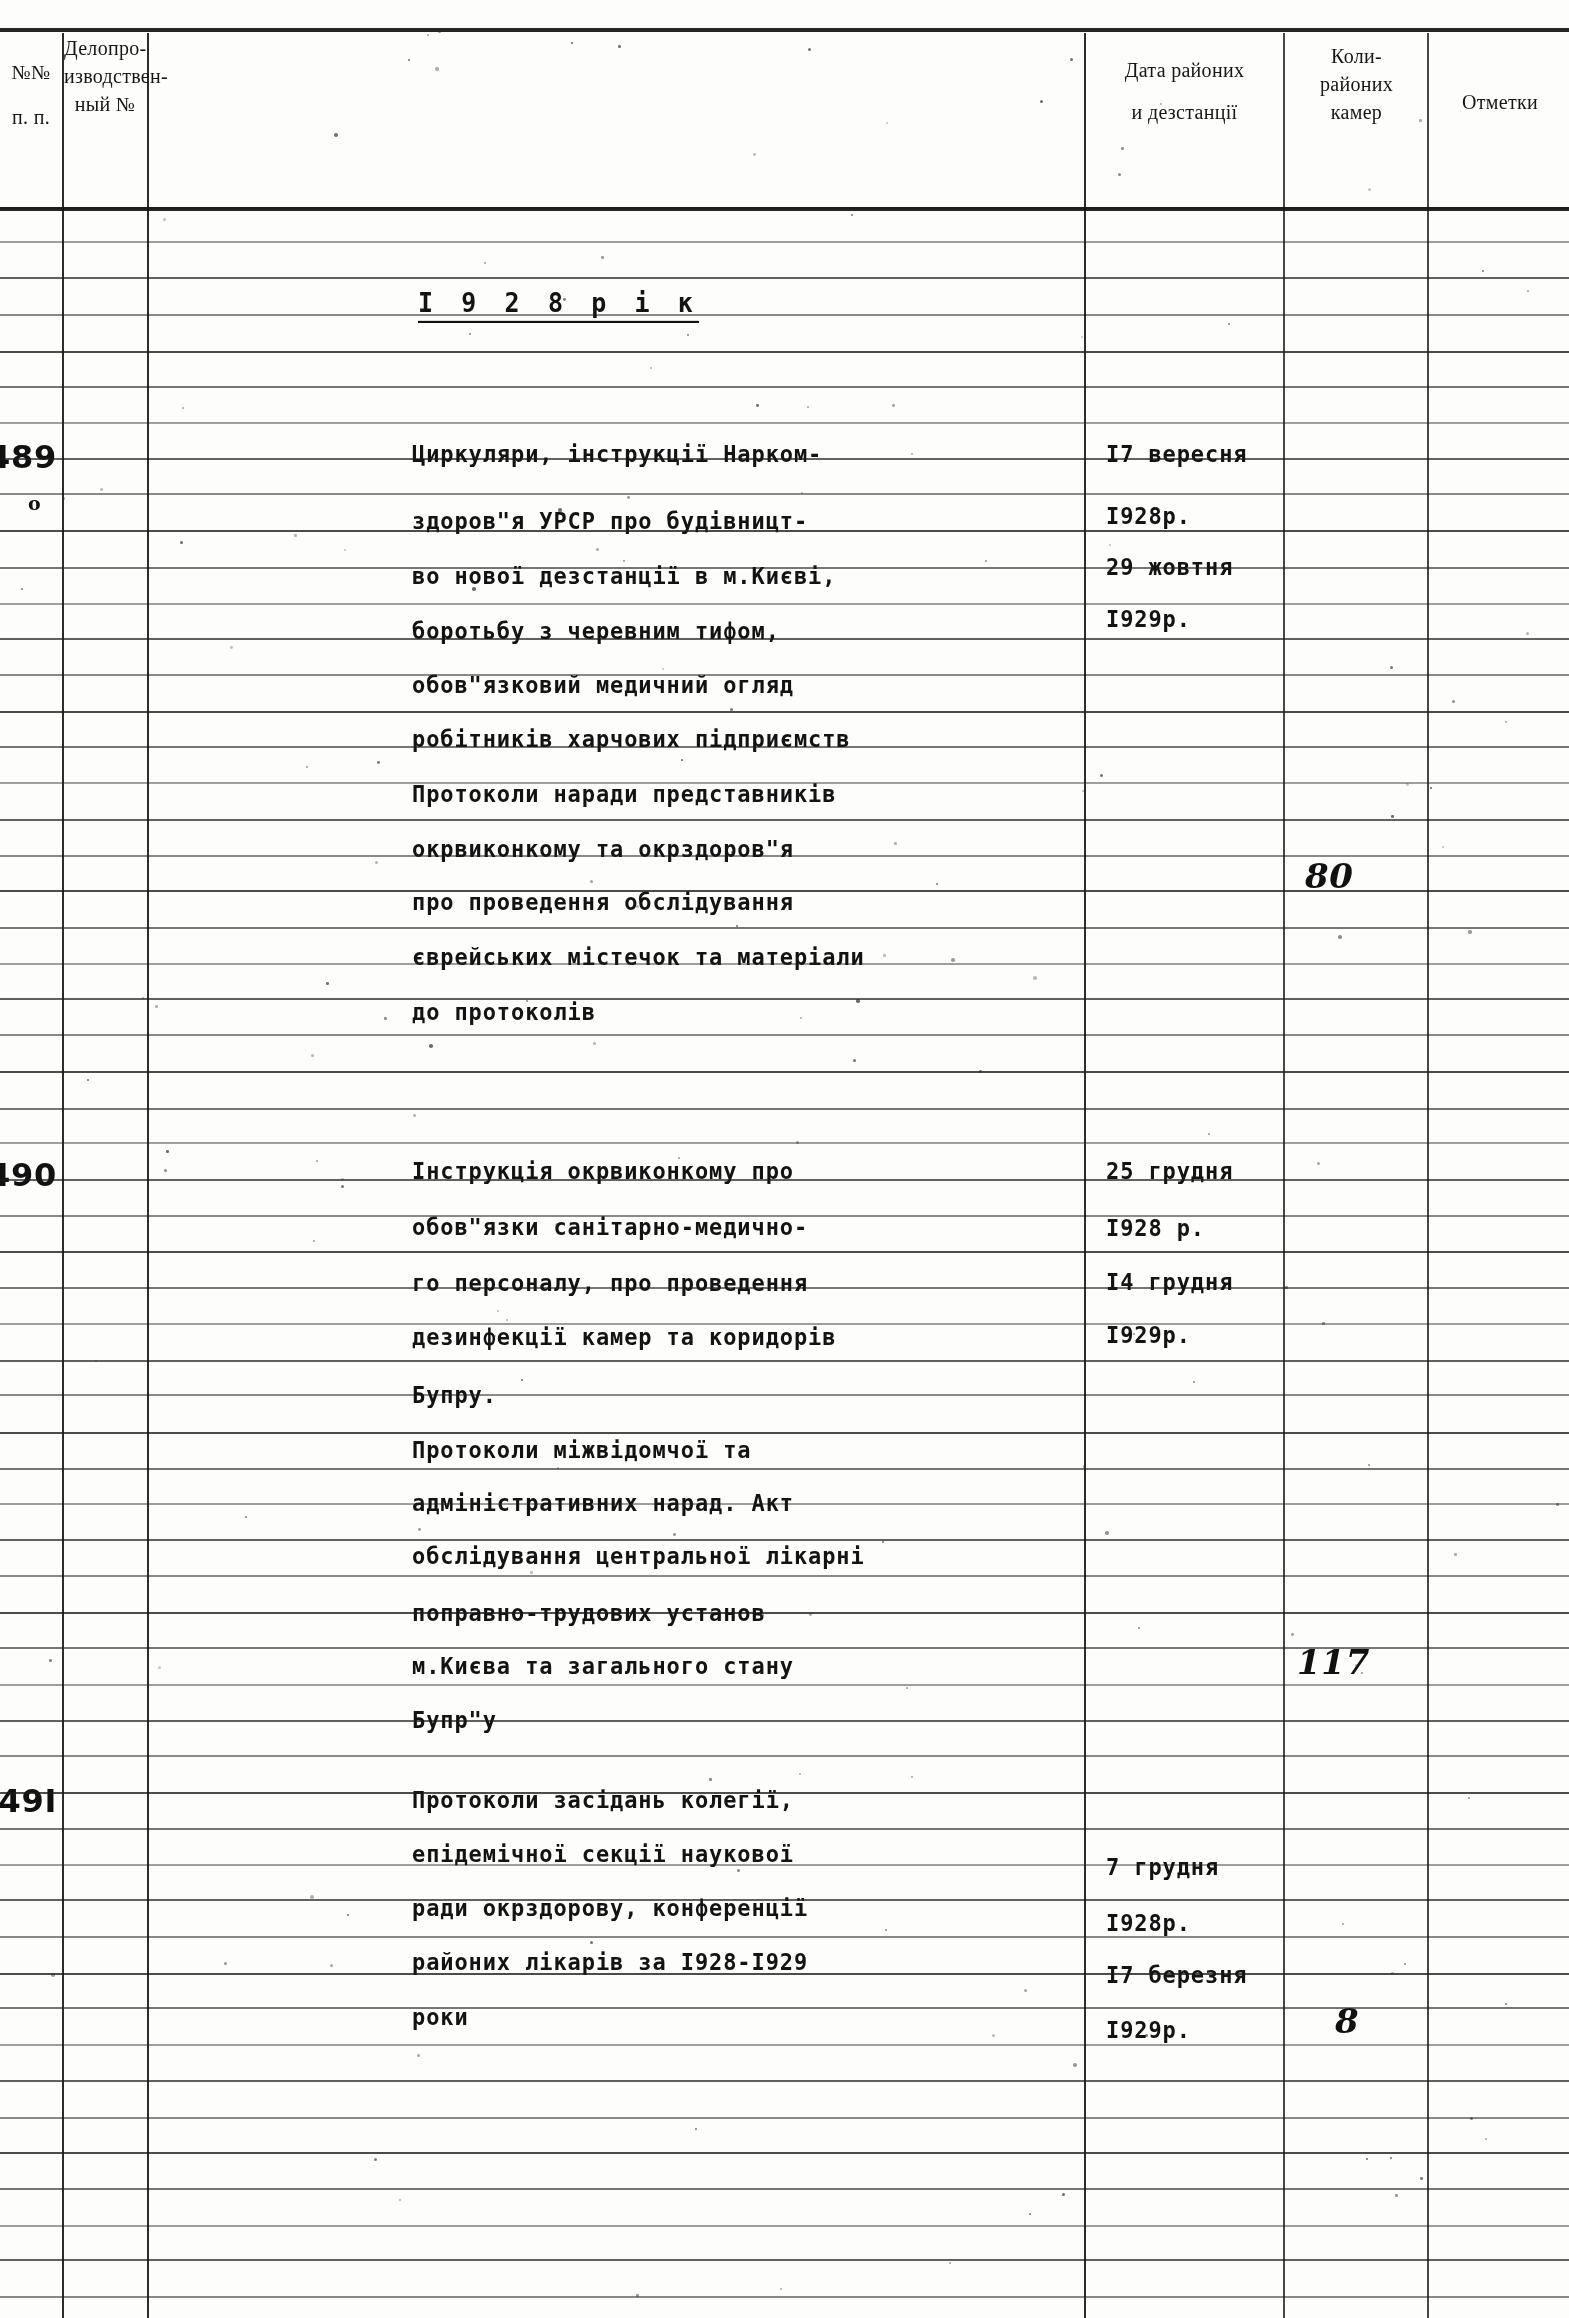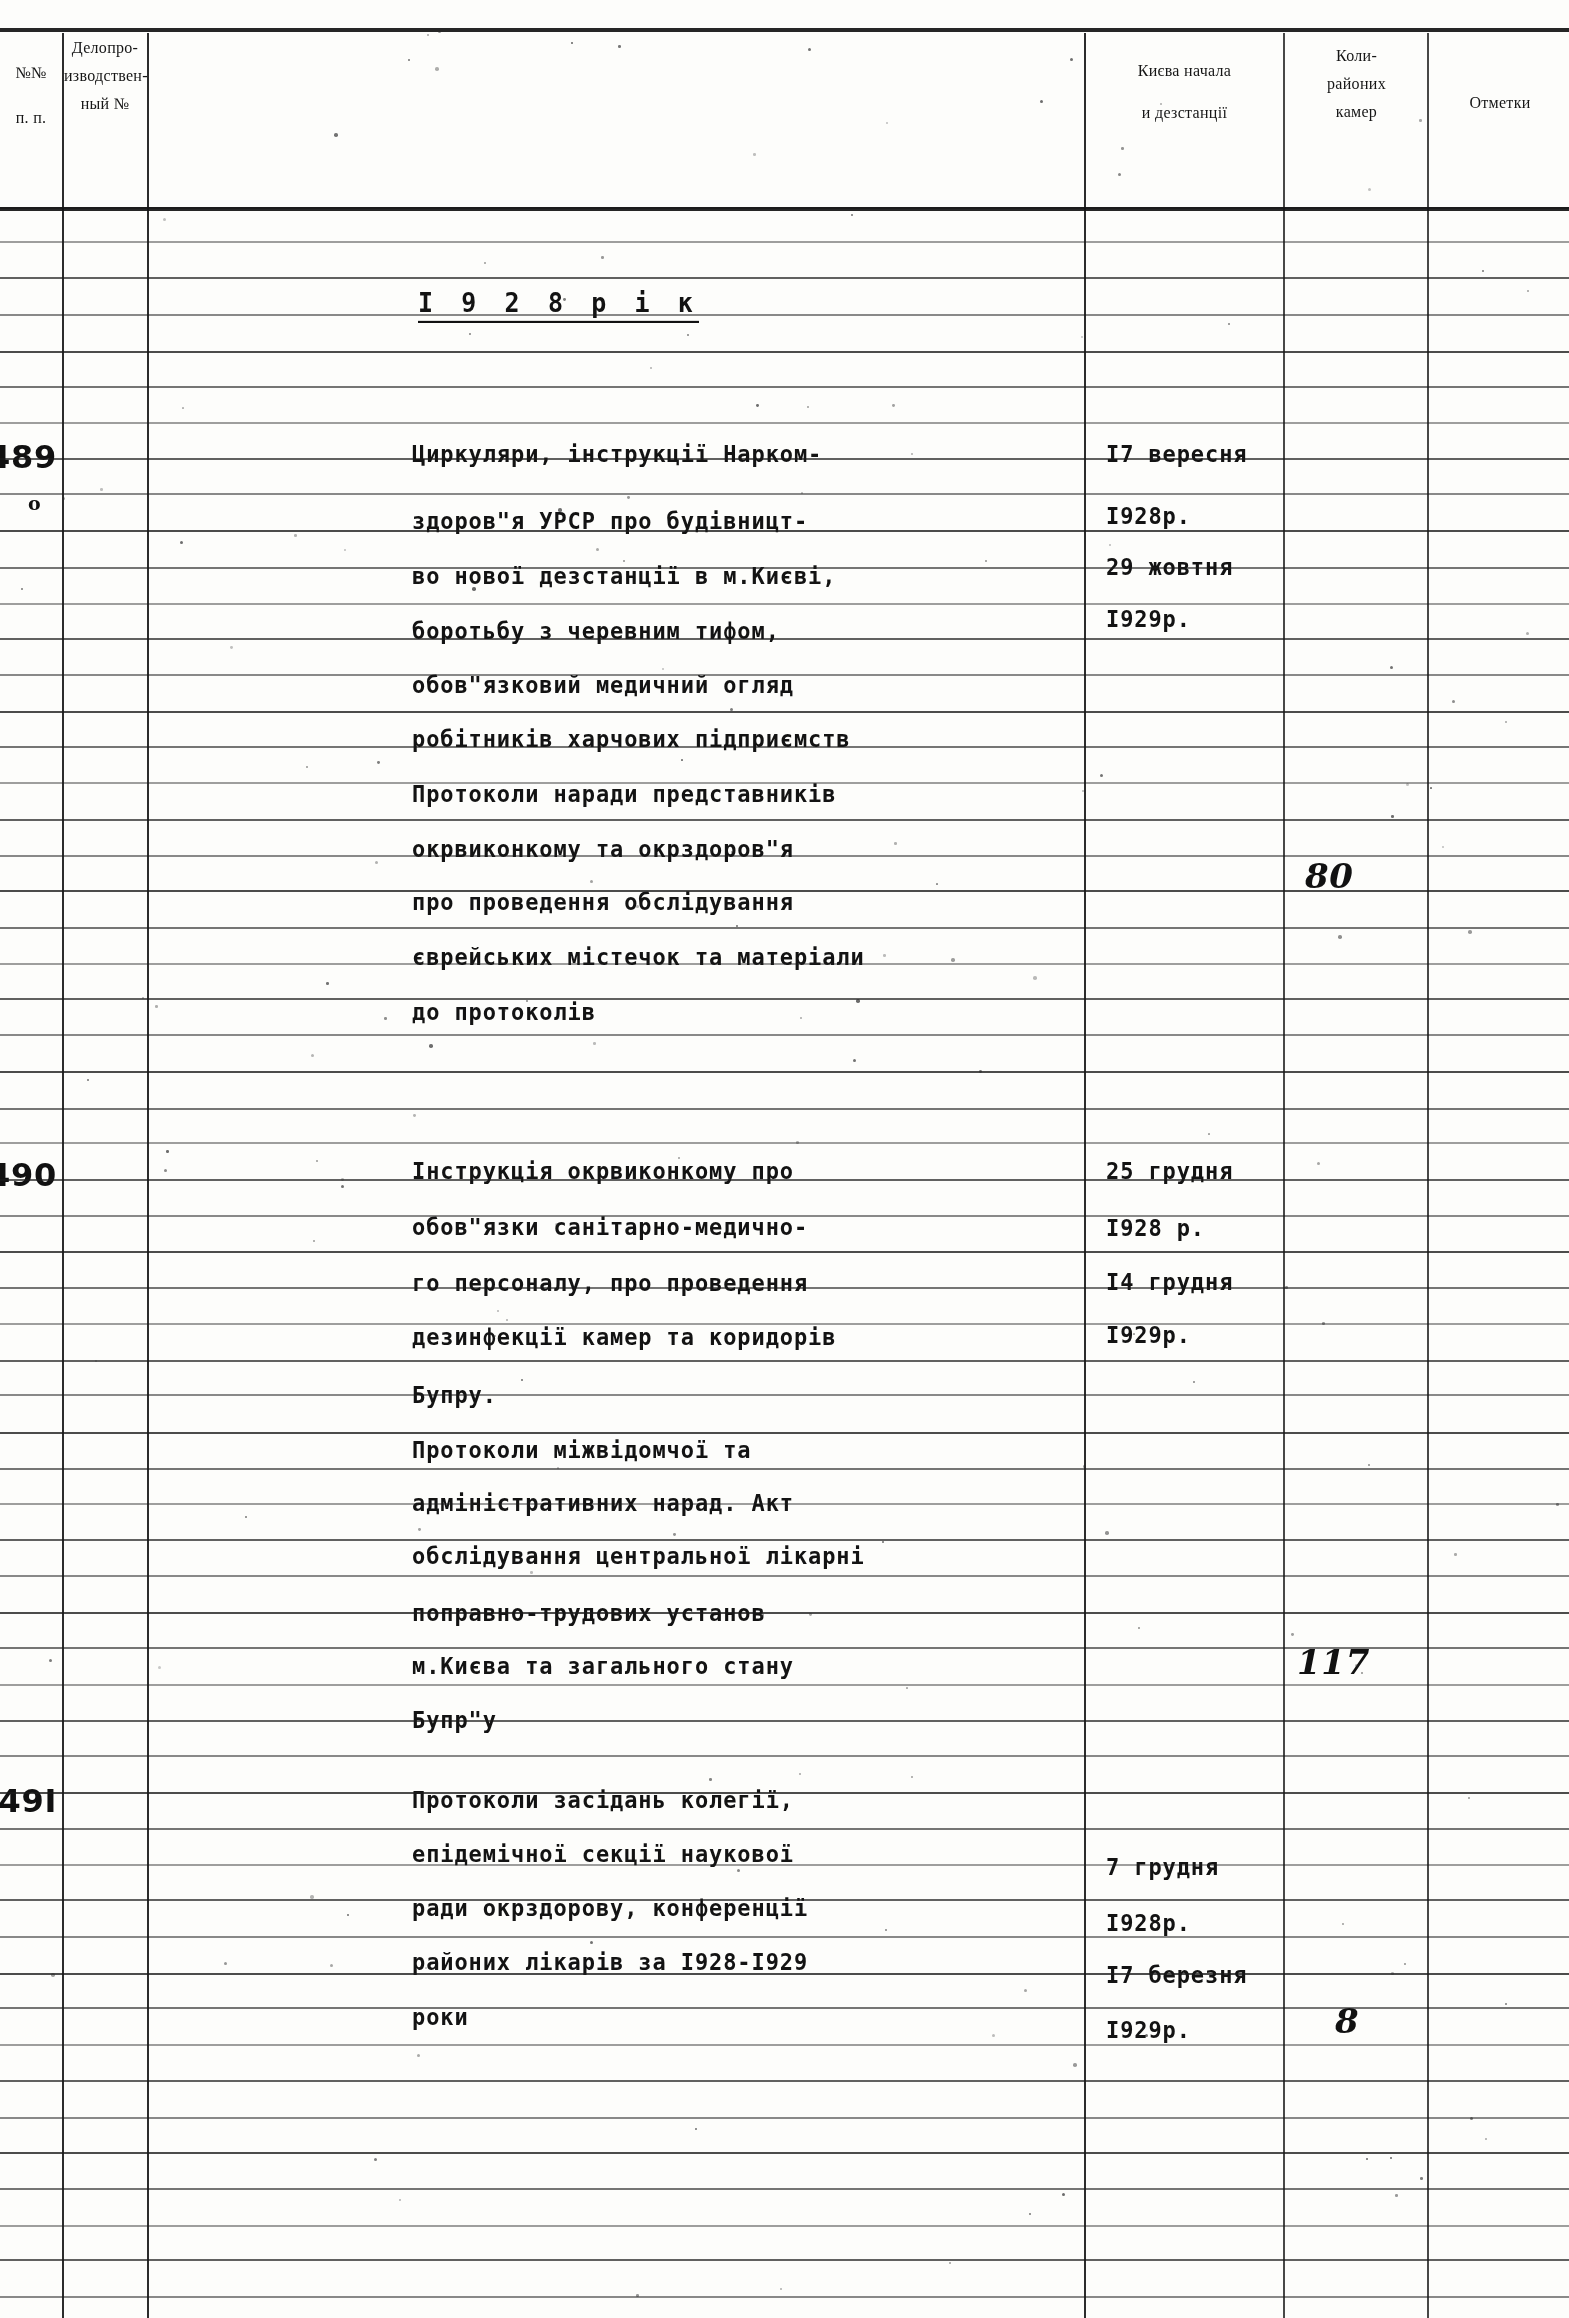--- a/index.html
+++ b/index.html
@@ -53,21 +53,21 @@
     position: absolute;
     left: 0;
     top: 40px;
     width: 1570px;
     height: 168px;
   }
   .hdr-cell {
     position: absolute;
     text-align: center;
     font-family: "Liberation Serif", serif;
-    font-size: 16px;
+    font-size: 20px;
     line-height: 29px;
     color: #161616;
     letter-spacing: 0.3px;
   }
   .hdr-cell.big { font-size: 23px; }
 
   
   .tw {
     position: absolute;
     font-family: "DejaVu Sans Mono", monospace;
@@ -139,21 +139,21 @@
     </div>
 
     <div class="hdr-cell" style="left:64px; top:-5.9px; width:82px; line-height:28px;">
       <div>Делопро-</div>
       <div>изводствен-</div>
       <div>ный №</div>
     </div>
 
 
     <div class="hdr-cell" style="left:1086px; top:16px; width:197px;">
-      <div>Києва начала</div>
+      <div>Дата районих</div>
       <div style="margin-top:13px;">и дезстанції</div>
     </div>
 
     <div class="hdr-cell" style="left:1286px; top:1.5px; width:141px; line-height:28px;">
       <div>Коли-</div>
       <div>районих</div>
       <div>камер</div>
     </div>
 
     <div class="hdr-cell" style="left:1429px; top:48px; width:142px;">

